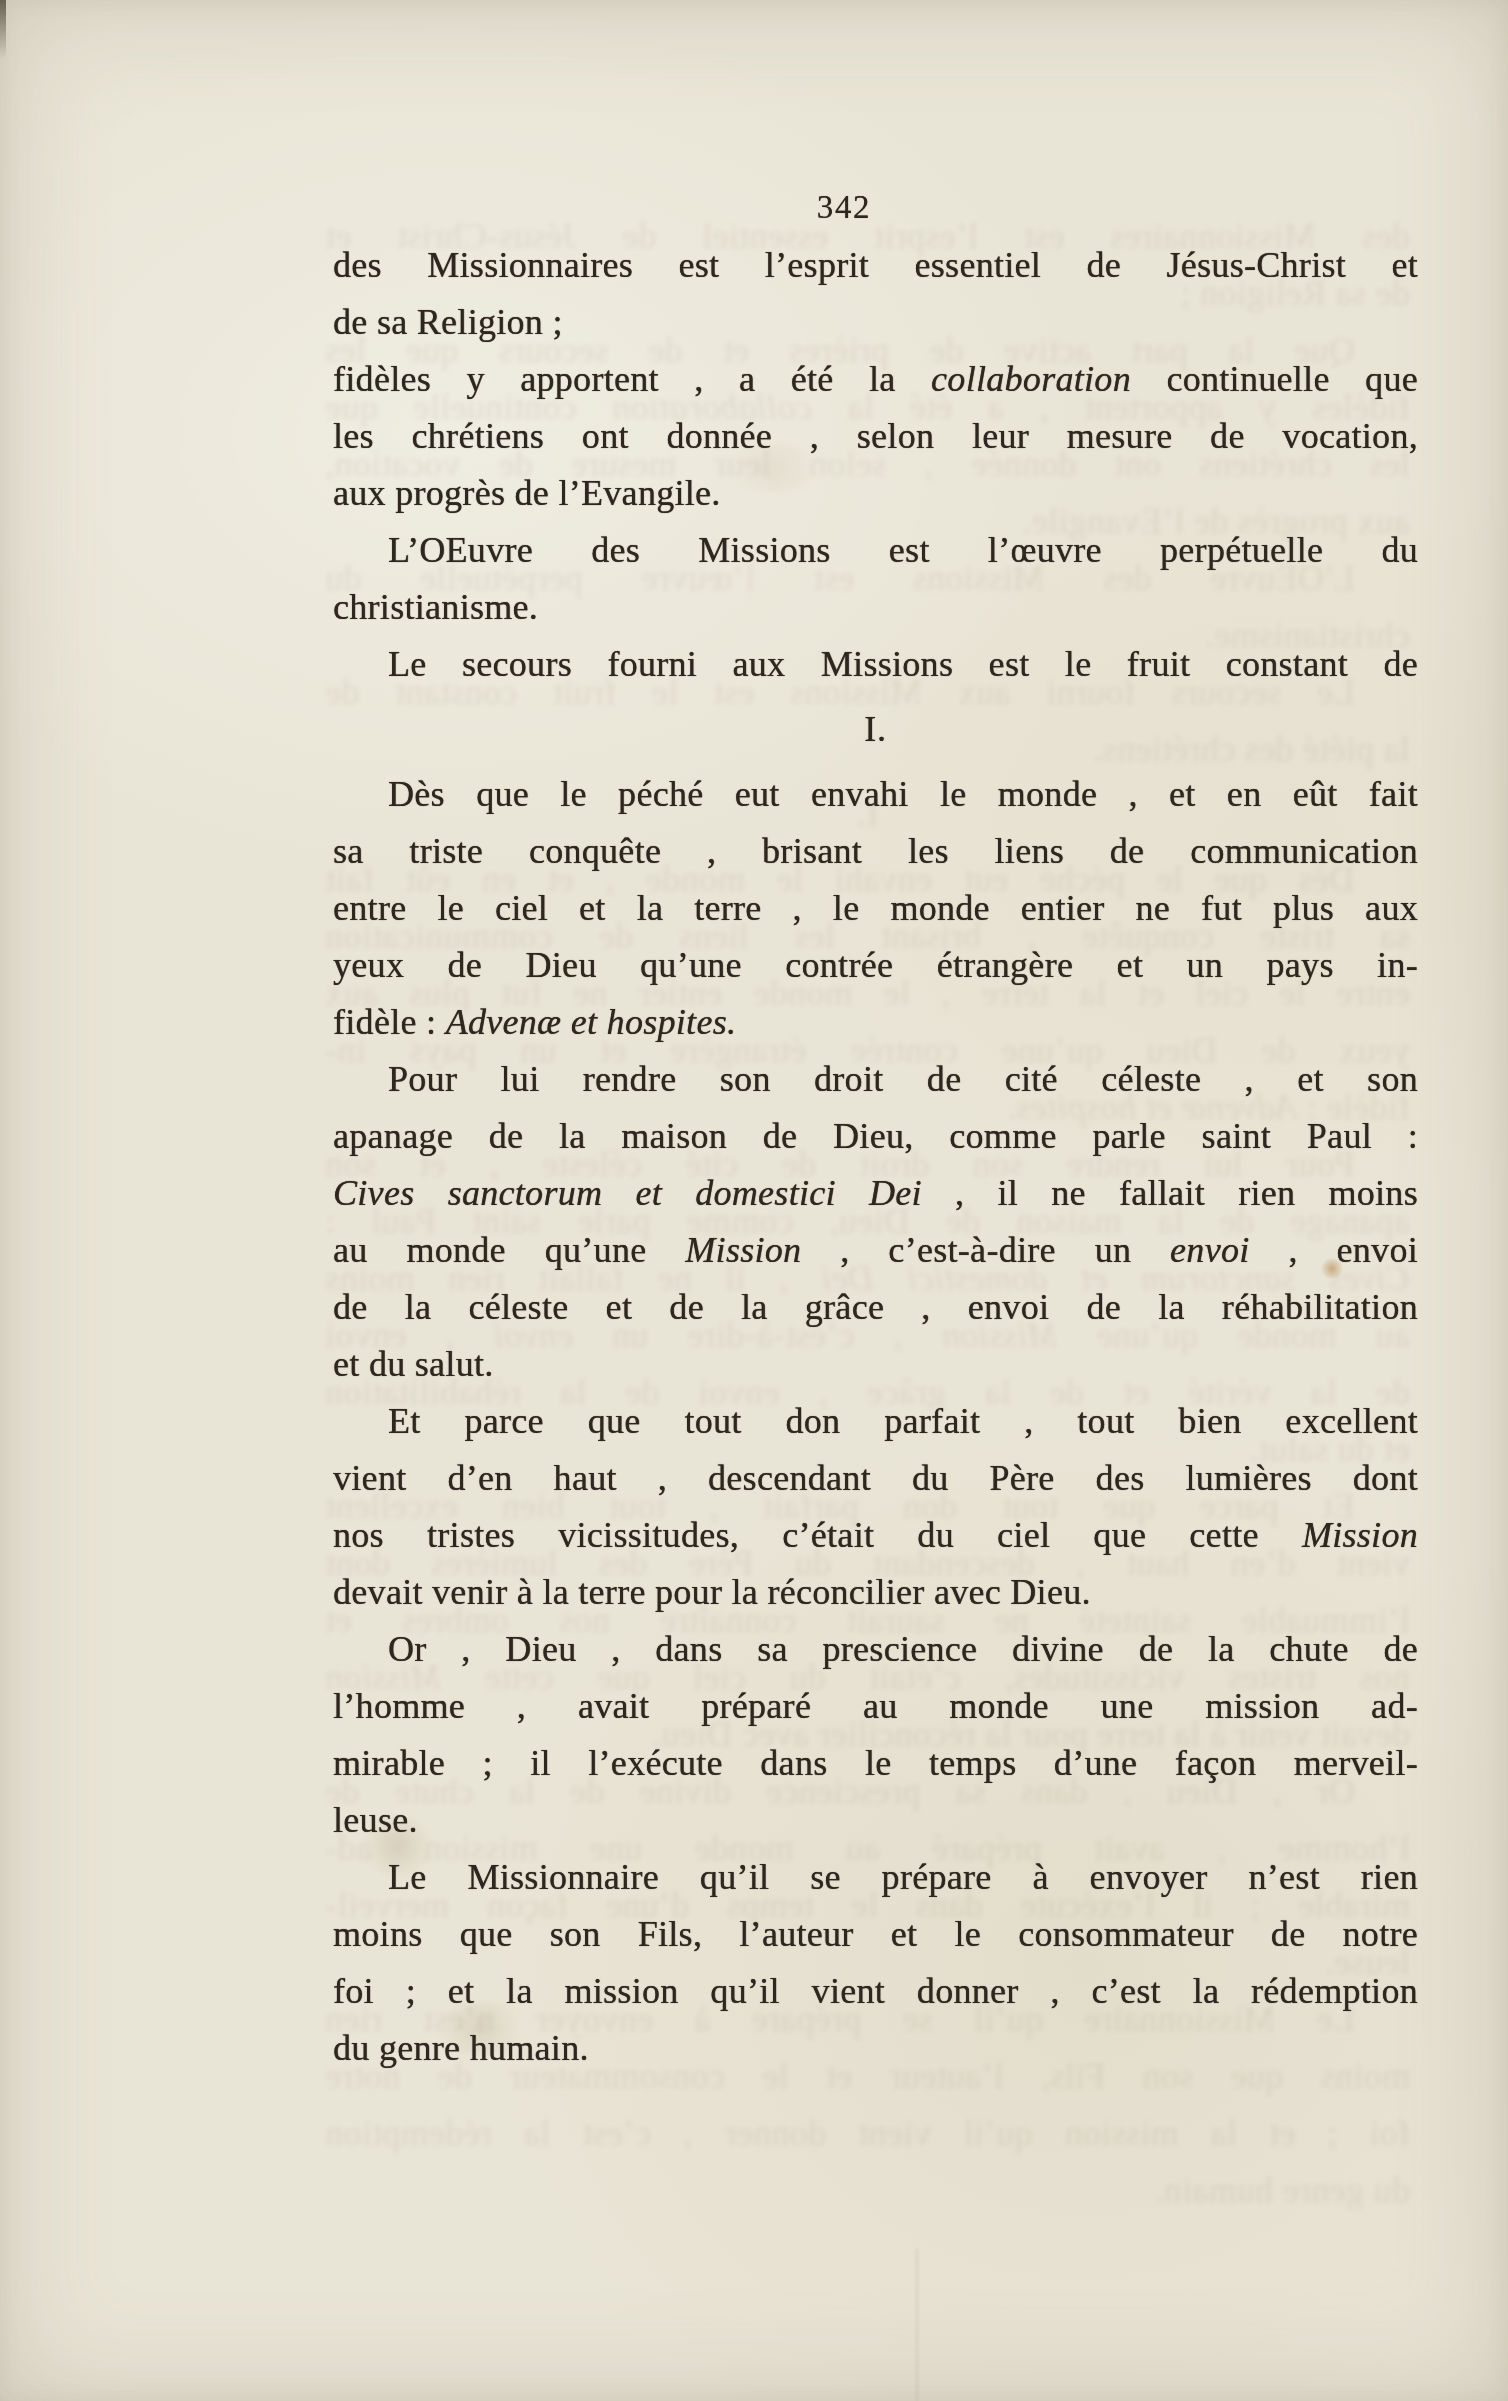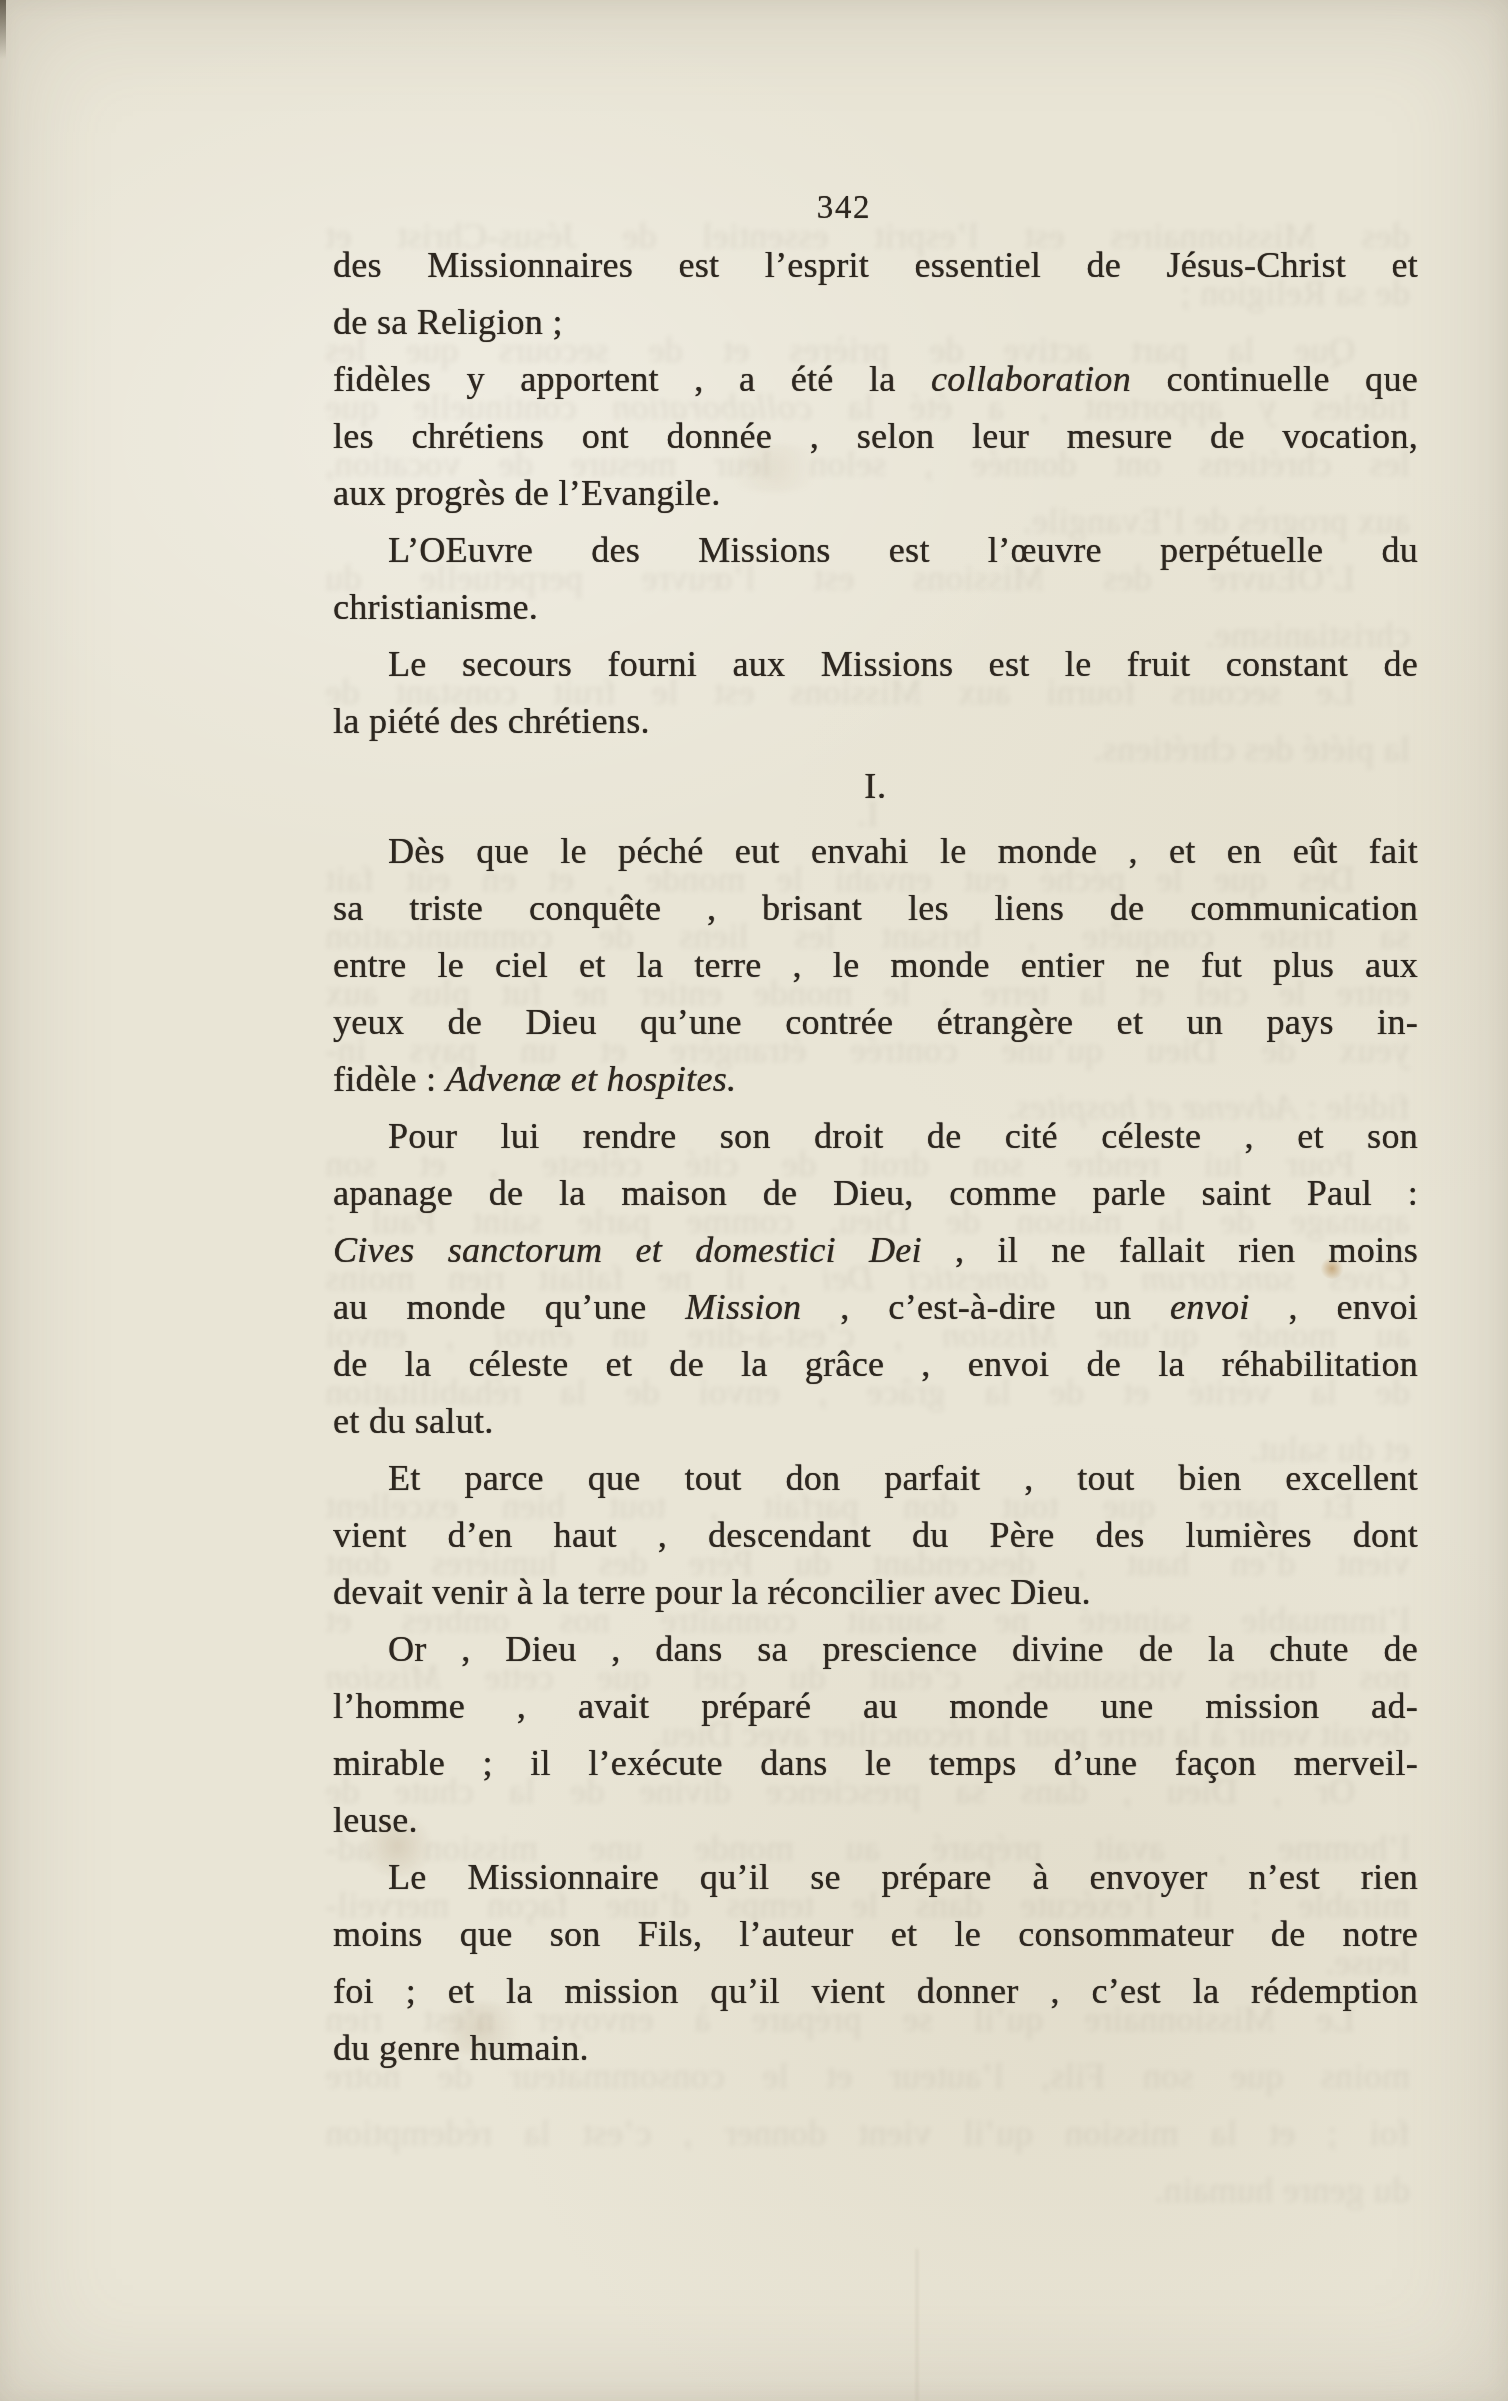--- a/index.html
+++ b/index.html
@@ -122,35 +122,35 @@
     </div>
     <div class="text-block">
       <div class="line"><span>des Missionnaires est l’esprit essentiel de Jésus-Christ et</span></div>
       <div class="line last"><span>de sa Religion ;</span></div>
       <div class="line"><span>fidèles y apportent , a été la </span><span class="it">collaboration</span><span> continuelle que</span></div>
       <div class="line"><span>les chrétiens ont donnée , selon leur mesure de vocation,</span></div>
       <div class="line last"><span>aux progrès de l’Evangile.</span></div>
       <div class="line indent"><span>L’OEuvre des Missions est l’œuvre perpétuelle du</span></div>
       <div class="line last"><span>christianisme.</span></div>
       <div class="line indent"><span>Le secours fourni aux Missions est le fruit constant de</span></div>
-      <div class="line last"><span>la piété des chrétiens.</span></div>
       <div class="heading"><span>I.</span></div>
       <div class="line indent"><span>Dès que le péché eut envahi le monde , et en eût fait</span></div>
       <div class="line"><span>sa triste conquête , brisant les liens de communication</span></div>
       <div class="line"><span>entre le ciel et la terre , le monde entier ne fut plus aux</span></div>
       <div class="line"><span>yeux de Dieu qu’une contrée étrangère et un pays in-</span></div>
       <div class="line last"><span>fidèle : </span><span class="it">Advenæ et hospites.</span></div>
       <div class="line indent"><span>Pour lui rendre son droit de cité céleste , et son</span></div>
       <div class="line"><span>apanage de la maison de Dieu, comme parle saint Paul :</span></div>
       <div class="line"><span class="it">Cives sanctorum et domestici Dei</span><span> , il ne fallait rien moins</span></div>
       <div class="line"><span>au monde qu’une </span><span class="it">Mission</span><span> , c’est-à-dire un </span><span class="it">envoi</span><span> , envoi</span></div>
       <div class="line"><span>de la céleste et de la grâce , envoi de la réhabilitation</span></div>
       <div class="line last"><span>et du salut.</span></div>
       <div class="line indent"><span>Et parce que tout don parfait , tout bien excellent</span></div>
       <div class="line"><span>vient d’en haut , descendant du Père des lumières dont</span></div>
+      <div class="line"><span>nos tristes vicissitudes, c’était du ciel que cette </span><span class="it">Mission</span></div>
       <div class="line last"><span>devait venir à la terre pour la réconcilier avec Dieu.</span></div>
       <div class="line indent"><span>Or , Dieu , dans sa prescience divine de la chute de</span></div>
       <div class="line"><span>l’homme , avait préparé au monde une mission ad-</span></div>
       <div class="line"><span>mirable ; il l’exécute dans le temps d’une façon merveil-</span></div>
       <div class="line last"><span>leuse.</span></div>
       <div class="line indent"><span>Le Missionnaire qu’il se prépare à envoyer n’est rien</span></div>
       <div class="line"><span>moins que son Fils, l’auteur et le consommateur de notre</span></div>
       <div class="line"><span>foi ; et la mission qu’il vient donner , c’est la rédemption</span></div>
       <div class="line last"><span>du genre humain.</span></div>
     </div>

